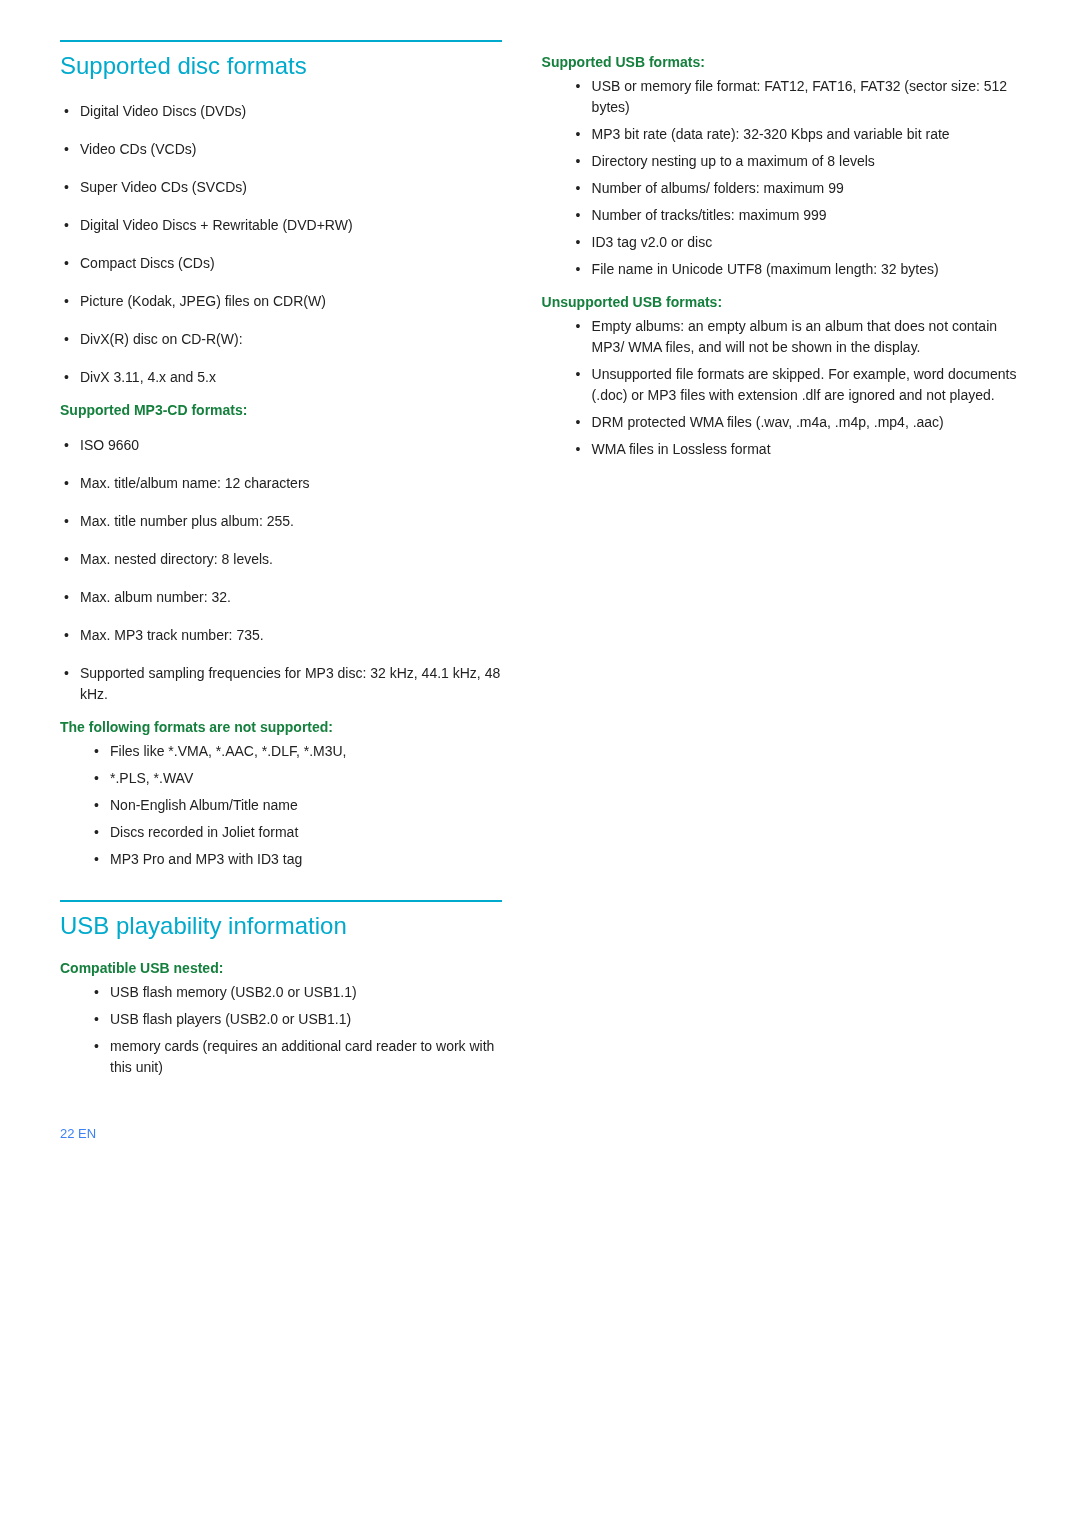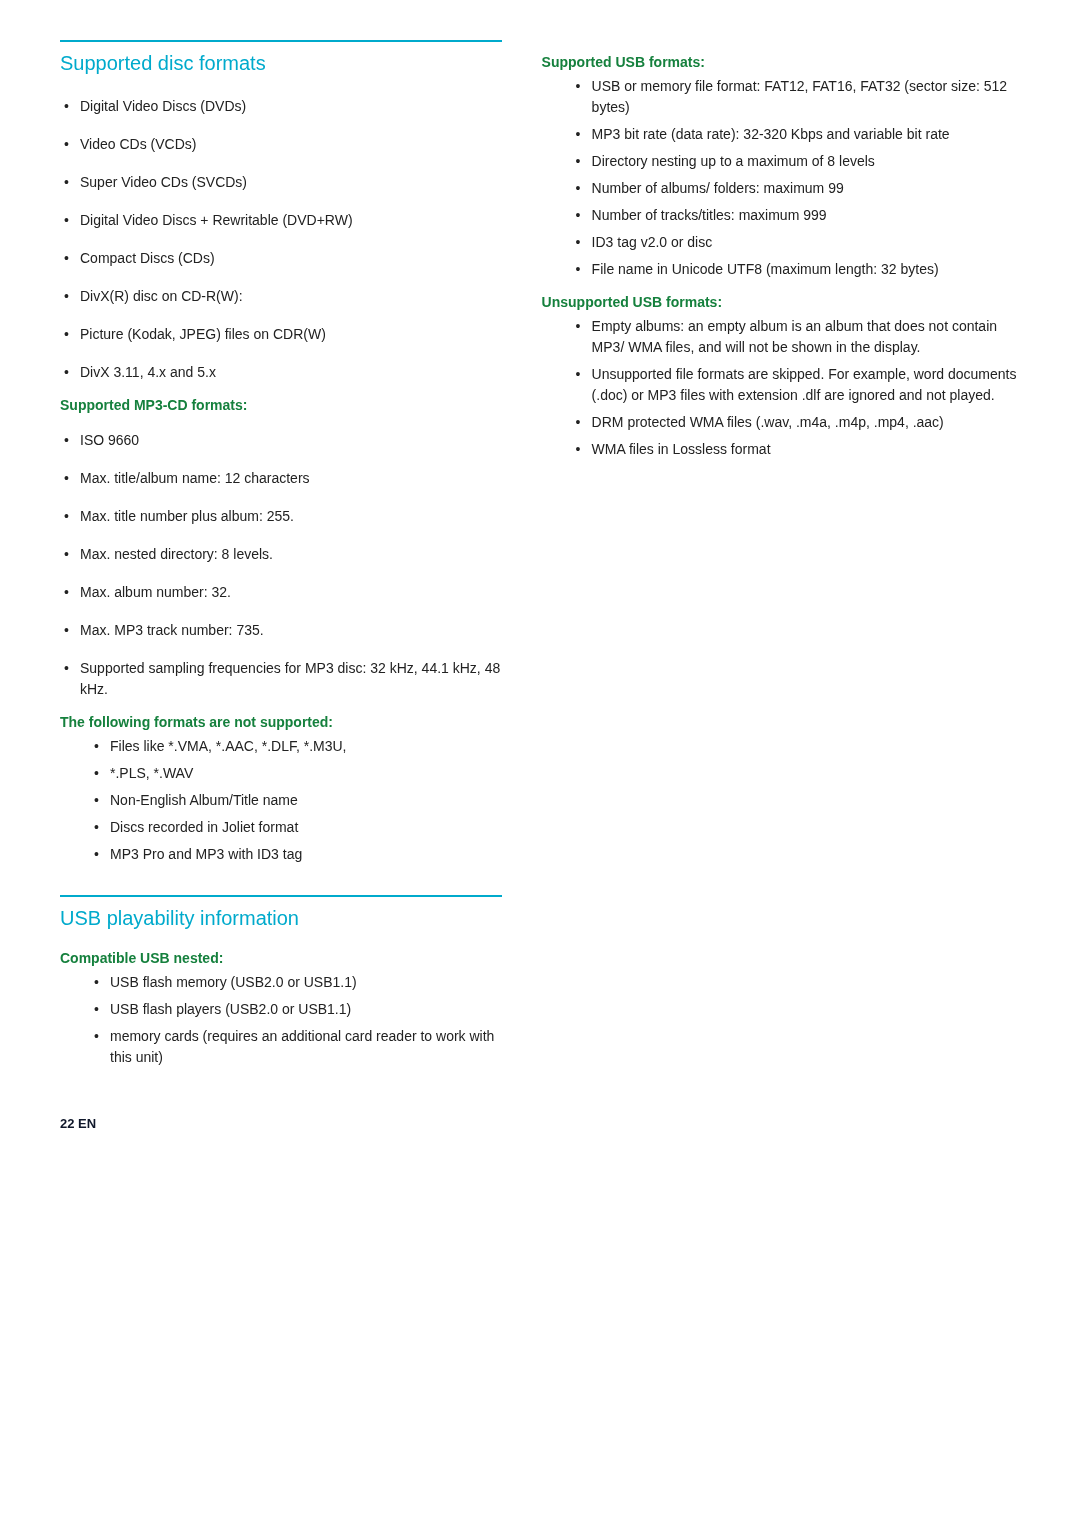--- a/index.html
+++ b/index.html
@@ -31,21 +31,21 @@
 
     .left-col {
       width: 48%;
     }
 
     .right-col {
       width: 52%;
     }
 
     .section-title {
-      font-size: 20px;
+      font-size: 24px;
       color: #00aacc;
       font-weight: normal;
       margin-bottom: 16px;
       padding-bottom: 4px;
       border-top: 2px solid #00aacc;
       padding-top: 10px;
     }
 
     .subsection-title {
       font-size: 14px;
@@ -96,44 +96,43 @@
       color: #222;
     }
 
     .section-divider {
       margin-top: 30px;
     }
 
     .page-footer {
       margin-top: 40px;
       font-size: 13px;
-      color: #0f172a;
-      font-weight: bold;
+      color: #3b82f6;
     }
   </style>
 </head>
 <body>
 
 <div class="page">
 
   <div class="two-column">
 
     <div class="left-col">
 
       <h1 class="section-title">Supported disc formats</h1>
 
       <ul class="disc-list">
 
       <li>Digital Video Discs (DVDs)</li>
           <li>Video CDs (VCDs)</li>
           <li>Super Video CDs (SVCDs)</li>
           <li>Digital Video Discs + Rewritable (DVD+RW)</li>
           <li>Compact Discs (CDs)</li>
+          <li>Picture (Kodak, JPEG) files on CDR(W)</li>
           <li>DivX(R) disc on CD-R(W):</li>
-          <li>Picture (Kodak, JPEG) files on CDR(W)</li>
           <li>DivX 3.11, 4.x and 5.x</li>
         </ul>
 
       <div class="subsection-title">Supported MP3-CD formats:</div>
 
       <ul class="disc-list">
 
       <li>ISO 9660</li>
           <li>Max. title/album name: 12 characters</li>
           <li>Max. title number plus album: 255.</li>

